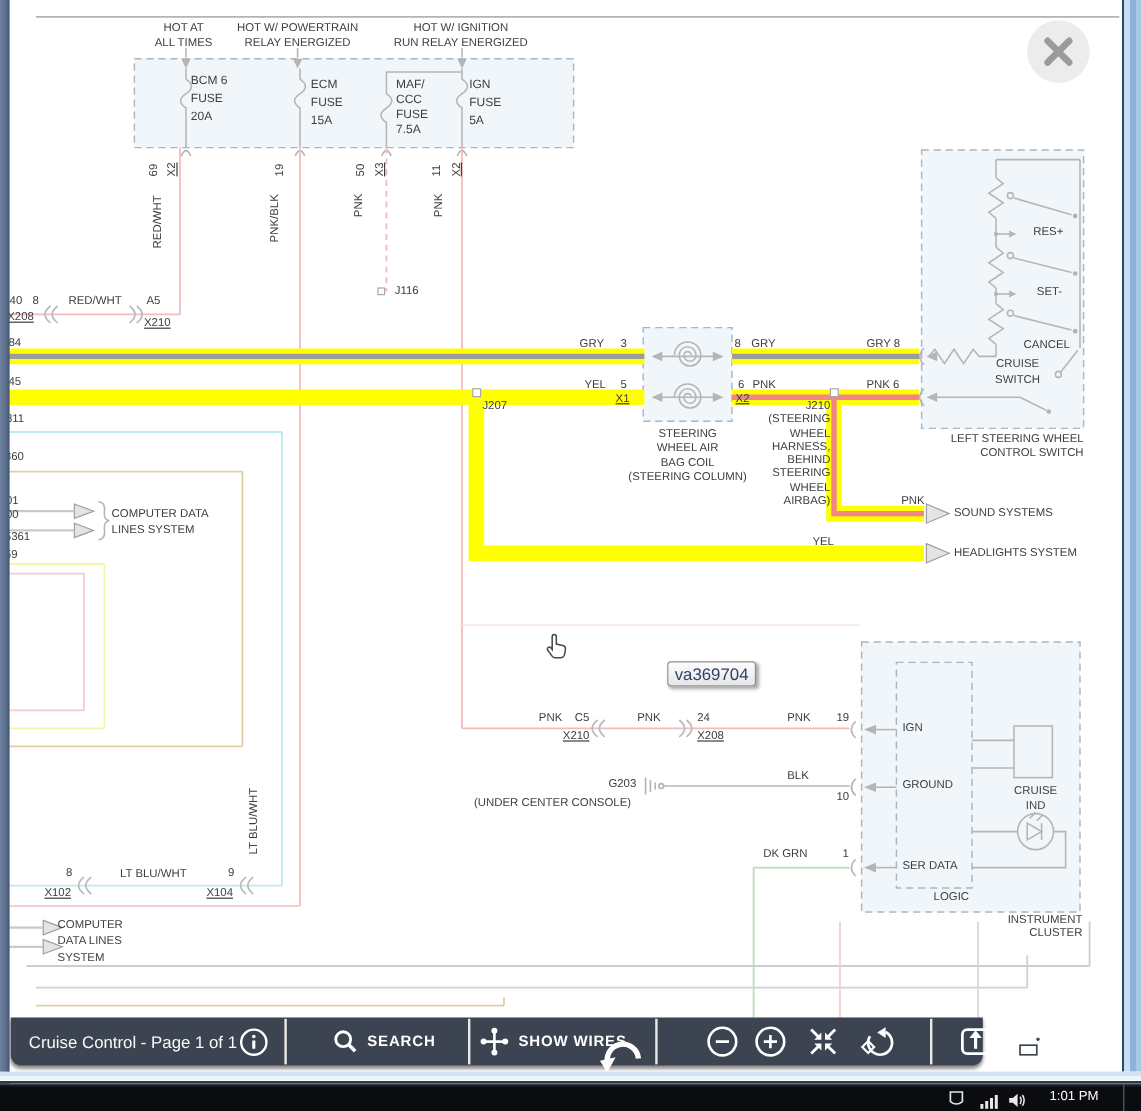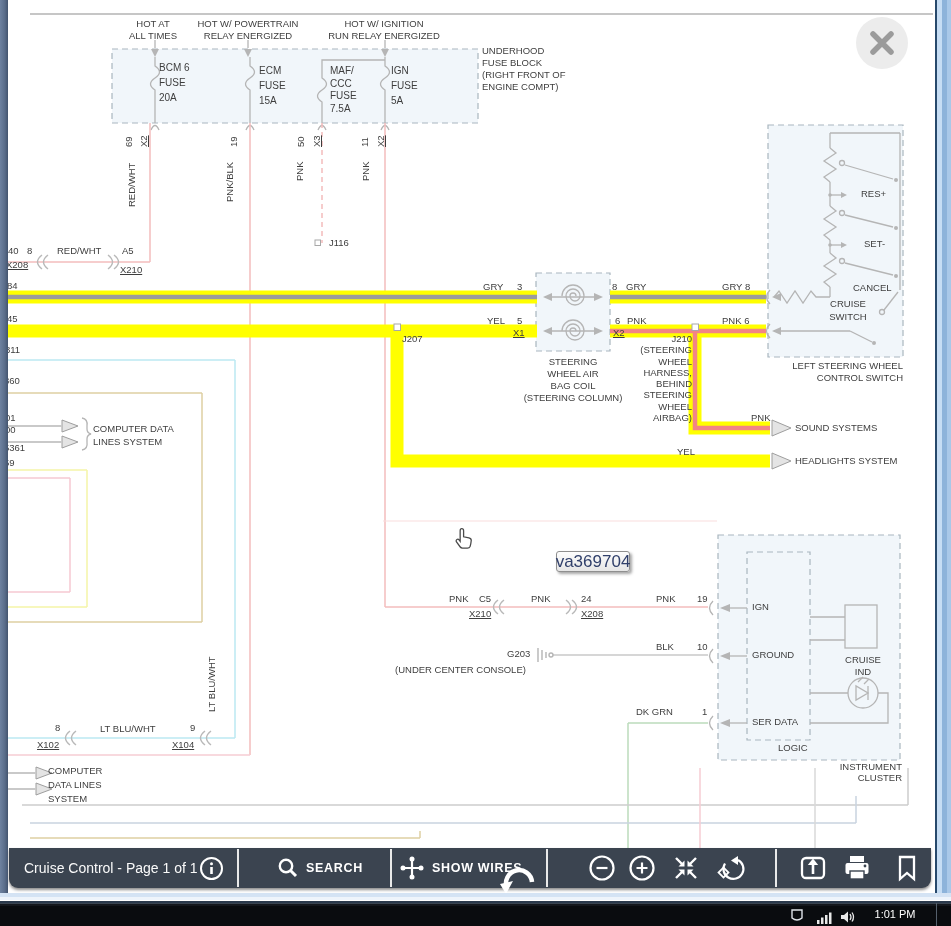--- a/index.html
+++ b/index.html
@@ -17,31 +17,31 @@
   background:linear-gradient(90deg,#6e82a0 0,#5a6d8a 60%,#43546e 100%)}
 .strip-right{position:absolute;left:933px;top:0;width:18px;height:893px;z-index:40;
   background:linear-gradient(90deg,#fff 0 2px,#27496c 2px 4px,#c6ddf4 4px 9px,#8db3da 9px 14px,#a9c8e8 14px 18px)}
 .strip-bottom{position:absolute;left:0;top:893px;width:951px;height:10px;z-index:45;
   background:linear-gradient(180deg,#d4e3f4 0 4px,#eef4fb 4px 7px,#ffffff 7px 8px,#2b3a4c 8px 10px)}
 .taskbar{position:absolute;left:0;top:903px;width:951px;height:23px;z-index:50;
   background:linear-gradient(180deg,#3a4450 0 1px,#15181d 1px 3px,#0a0c0f 3px 100%)}
 .clock{position:absolute;left:866px;top:5px;width:58px;color:#fff;font-size:11px;text-align:center}
 .showdesk{position:absolute;left:936px;top:0;width:15px;height:23px;
   background:linear-gradient(180deg,#333b44,#1b2averageg 60%,#14181d);border-left:1px solid #55606c}
-.toolbar{position:absolute;left:9px;top:848px;width:922px;height:40px;z-index:30;
+.toolbar{position:absolute;left:9px;top:848px;width:810px;height:40px;z-index:30;
   background:#3b4450;border-radius:0 0 9px 9px;box-shadow:0 2px 3px rgba(0,0,0,.45)}
 .tb-div{position:absolute;top:1px;width:2px;height:38px;background:#e9e9e9}
 .tbtn{position:absolute;top:0;height:40px;display:flex;align-items:center;gap:7px;color:#fff;cursor:pointer}
 .tb-label{font-size:12.5px;font-weight:bold;letter-spacing:.7px;color:#fff}
 .tb-title{font-size:14px;color:#fafafa}
 .closebtn{position:absolute;left:856px;top:17px;width:52px;height:52px;border-radius:50%;
   background:#ececec;z-index:35;display:flex;align-items:center;justify-content:center;cursor:pointer}
 .tooltip{position:absolute;left:556px;top:551px;width:74px;height:21px;z-index:20;
   border:1px solid #8f8f8f;border-radius:3px;background:linear-gradient(180deg,#fdfdfd,#e6e6e6);
-  box-shadow:2px 2px 3px rgba(0,0,0,.35);font-size:17px;color:#31406b;
+  box-shadow:2px 2px 3px rgba(0,0,0,.35);font-size:14px;color:#31406b;
   display:flex;align-items:center;justify-content:center}
 .cursor{position:absolute;left:452px;top:526px;z-index:25}
 .curlarrow{position:absolute;left:498px;top:858px;z-index:32}
 </style>
 </head>
 <body>
 
 <div id="app">
 
   <svg class="art" width="951" height="926">
@@ -241,24 +241,20 @@
   <span class="lbl lh15" style="left:259px;top:63px;font-size:10px">ECM
 FUSE
 15A</span>
   <span class="lbl lh12" style="left:330px;top:65px;font-size:10px">MAF/
 CCC
 FUSE
 7.5A</span>
   <span class="lbl lh15" style="left:391px;top:63px;font-size:10px">IGN
 FUSE
 5A</span>
-  <span class="lbl" style="left:482px;top:45px;width:112px">UNDERHOOD
-FUSE BLOCK
-(RIGHT FRONT OF
-ENGINE COMPT)</span>
 
   <span class="vrot" style="left:135px;top:135px">69</span>
   <span class="vrot u" style="left:150px;top:135px">X2</span>
   <span class="vrot" style="left:240px;top:135px">19</span>
   <span class="vrot" style="left:307px;top:135px">50</span>
   <span class="vrot u" style="left:323px;top:135px">X3</span>
   <span class="vrot" style="left:371px;top:135px">11</span>
   <span class="vrot u" style="left:387px;top:135px">X2</span>
 
   <span class="vrot" style="left:138px;top:195px">RED/WHT</span>
@@ -343,21 +339,21 @@
   <span class="lbl u" style="left:469px;top:608px">X210</span>
   <span class="lbl" style="left:531px;top:593px">PNK</span>
   <span class="lbl" style="left:581px;top:593px">24</span>
   <span class="lbl u" style="left:581px;top:608px">X208</span>
   <span class="lbl" style="left:656px;top:593px">PNK</span>
   <span class="lbl" style="left:697px;top:593px">19</span>
 
   <span class="lbl" style="left:507px;top:648px">G203</span>
   <span class="lbl" style="left:395px;top:664px">(UNDER CENTER CONSOLE)</span>
   <span class="lbl" style="left:656px;top:641px">BLK</span>
-  <span class="lbl" style="left:697px;top:641px">10</span>
+  <span class="lbl" style="left:697px;top:659px">10</span>
   <span class="lbl" style="left:636px;top:706px">DK GRN</span>
   <span class="lbl" style="left:702px;top:706px">1</span>
 
   <span class="lbl" style="left:752px;top:601px">IGN</span>
   <span class="lbl" style="left:752px;top:649px">GROUND</span>
   <span class="lbl" style="left:752px;top:716px">SER DATA</span>
   <span class="lbl" style="left:778px;top:742px">LOGIC</span>
   <span class="lbl c" style="left:840px;top:654px;width:46px;line-height:11.5px">CRUISE
 IND</span>
   <span class="lbl r lh11" style="left:828px;top:761px;width:74px">INSTRUMENT

